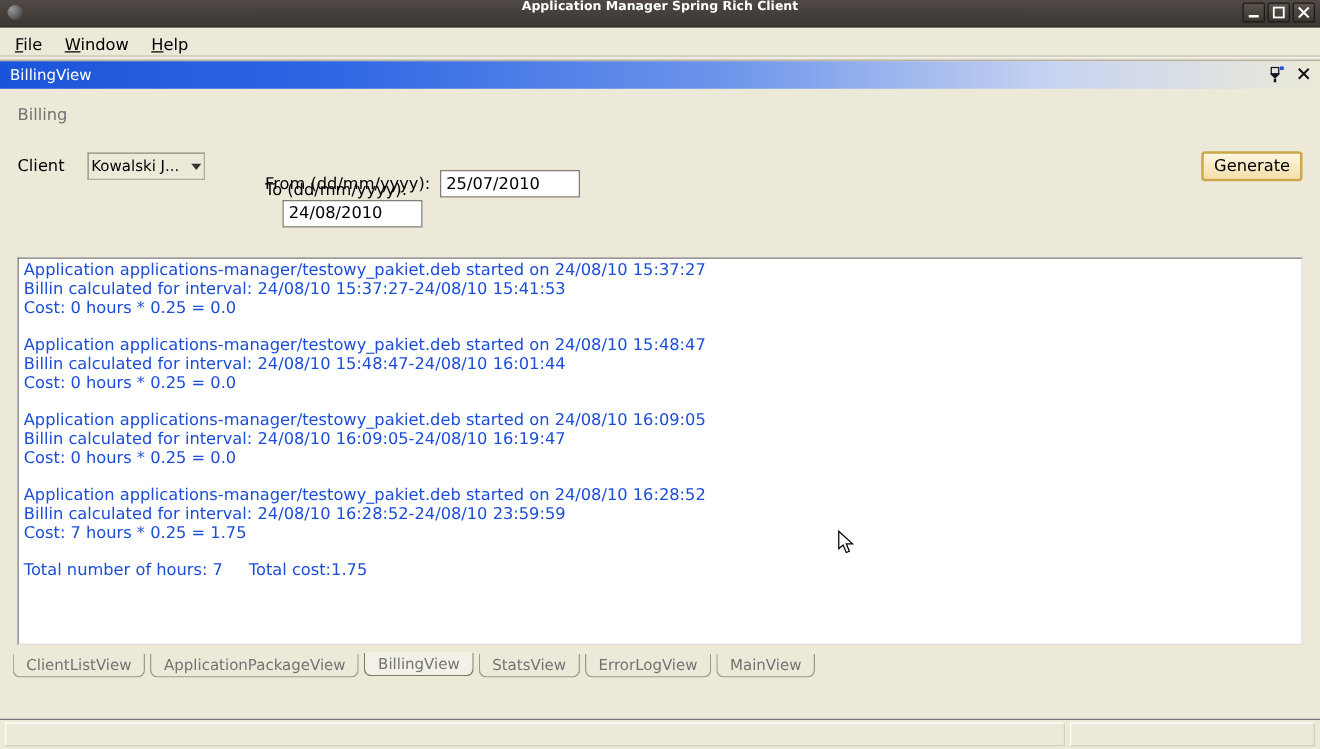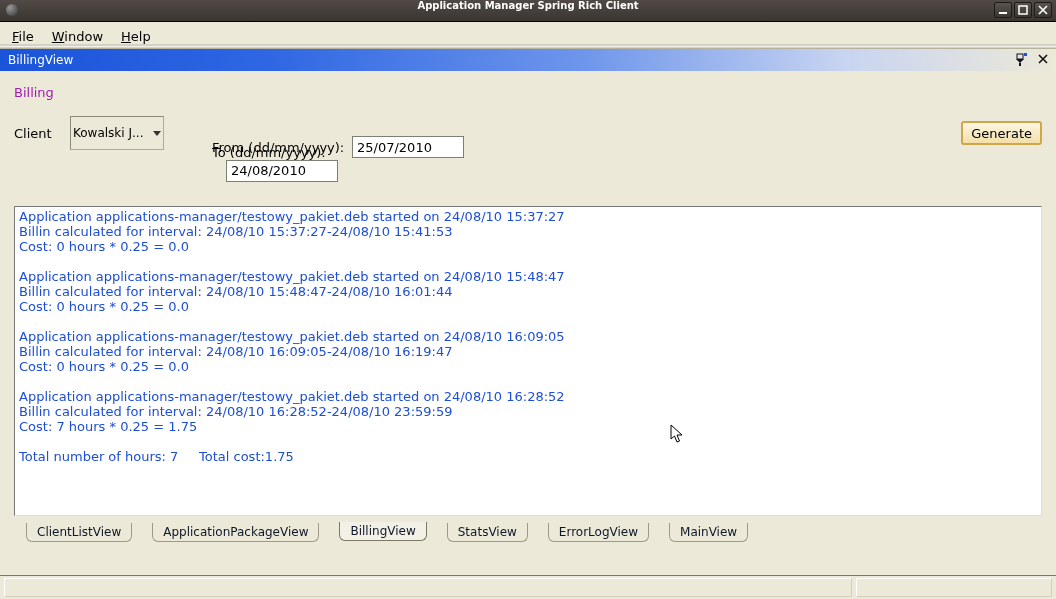--- a/index.html
+++ b/index.html
@@ -88,30 +88,30 @@
   .panel-header .pctl svg{display:block}
 
   
   .panel-body{
     padding:14px 14px 8px 14px;
     background:#ece9d8;
   }
   .section-title{
     font-size:13px;
     margin-bottom:18px;
-    color:#a21caf;
+    color:#737373;
   }
   .form-row{
     display:flex;
     align-items:center;
     height:30px;
   }
   .lbl-client{width:56px;}
   .select-client{
-    height:34px;
+    height:22px;
     width:94px;
     background:#ece9d8;
     border:1px solid #afab98;
     border-top-color:#8e8a79;
     border-left-color:#8e8a79;
     font-size:12px;
     padding:0 2px;
     cursor:pointer;
     display:flex;
     align-items:center;
@@ -167,26 +167,25 @@
     height:22px;
     background:#ece9d8;
   }
   .tab{
     background:#ece9d8;
     border:1px solid #9d9a87;
     border-top:none;
     border-radius:0 0 6px 6px;
     padding:2px 10px;
     font-size:12px;
-    color:#0f172a;
+    color:#737373;
     margin-right:4px;
     cursor:pointer;
     position:relative;
     top:-1px;
-    margin-left:16px;
   }
   .tab.active{
     background:#f3f1e6;
     border-color:#7b7865;
     top:-2px;
     z-index:2;
     box-shadow:0 1px 0 #f3f1e6 inset;
   }
 
   

